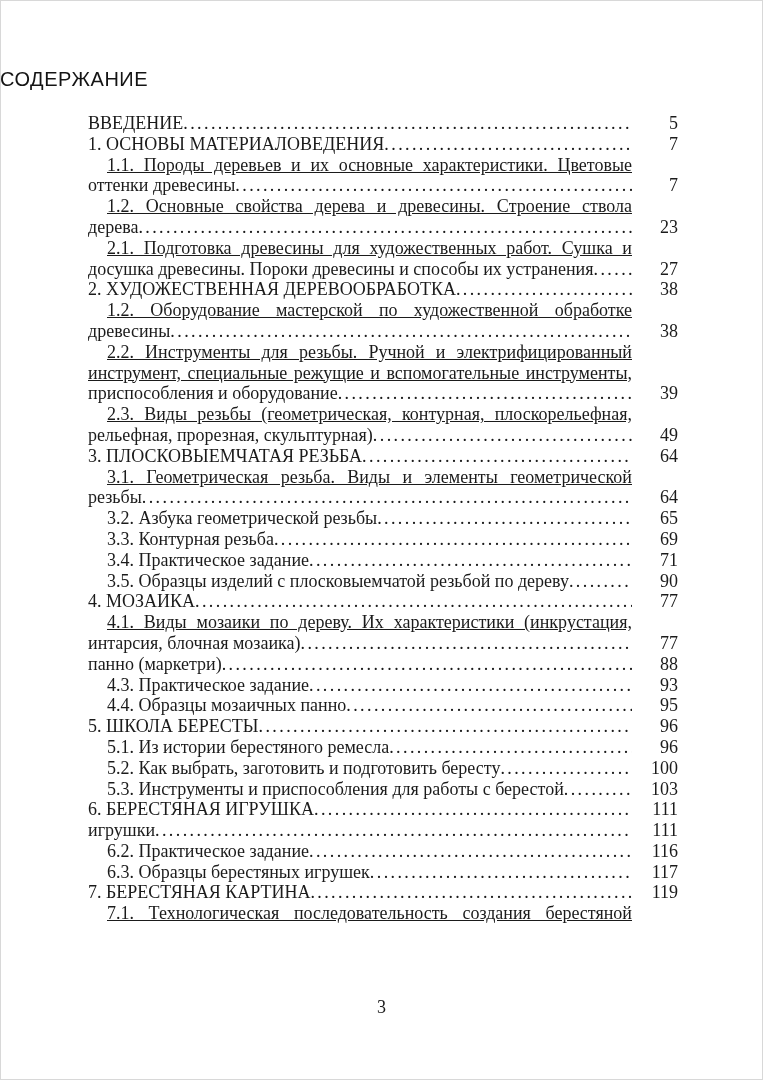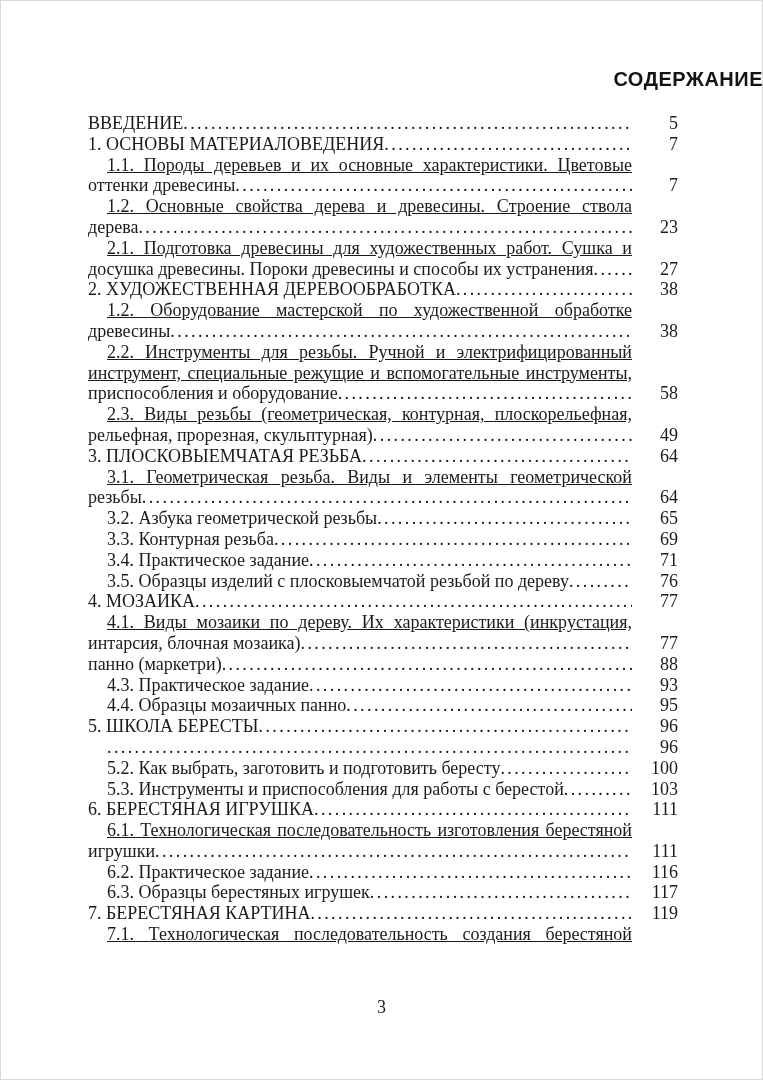--- a/index.html
+++ b/index.html
@@ -17,23 +17,23 @@
     font-family: "Liberation Serif", serif;
     color: #1b1b1b;
     overflow: hidden;
   }
   .title {
     position: absolute;
     top: 67px;
     left: 0;
     width: 100%;
     margin: 0;
-    text-align: right;
+    text-align: left;
     font-family: "Liberation Sans", sans-serif;
-    font-weight: 700;
+    font-weight: 400;
     font-size: 20px;
     line-height: 24px;
     letter-spacing: 0.5px;
     color: #141414;
   }
   .toc {
     position: absolute;
     top: 113px;
     left: 88px;
     width: 590px;
@@ -126,21 +126,21 @@
       <div class="line flexline">
         <span class="t">древесины</span>
         <span class="dots">................................................................................................................................................................</span>
         <span class="pg">38</span>
       </div>
       <div class="line just ind">2.2. Инструменты для резьбы. Ручной и электрифицированный</div>
       <div class="line just">инструмент, специальные режущие и вспомогательные инструменты,</div>
       <div class="line flexline">
         <span class="t">приспособления и оборудование</span>
         <span class="dots">................................................................................................................................................................</span>
-        <span class="pg">58</span>
+        <span class="pg">39</span>
       </div>
       <div class="line just ind">2.3. Виды резьбы (геометрическая, контурная, плоскорельефная,</div>
       <div class="line flexline">
         <span class="t">рельефная, прорезная, скульптурная)</span>
         <span class="dots">................................................................................................................................................................</span>
         <span class="pg">49</span>
       </div>
       <div class="line flexline">
         <span class="t">3. ПЛОСКОВЫЕМЧАТАЯ РЕЗЬБА</span>
         <span class="dots">................................................................................................................................................................</span>
@@ -163,21 +163,21 @@
         <span class="pg">69</span>
       </div>
       <div class="line flexline ind">
         <span class="t">3.4. Практическое задание</span>
         <span class="dots">................................................................................................................................................................</span>
         <span class="pg">71</span>
       </div>
       <div class="line flexline ind">
         <span class="t">3.5. Образцы изделий с плосковыемчатой резьбой по дереву</span>
         <span class="dots">................................................................................................................................................................</span>
-        <span class="pg">76</span>
+        <span class="pg">90</span>
       </div>
       <div class="line flexline">
         <span class="t">4. МОЗАИКА</span>
         <span class="dots">................................................................................................................................................................</span>
         <span class="pg">77</span>
       </div>
       <div class="line just ind">4.1. Виды мозаики по дереву. Их характеристики (инкрустация,</div>
       <div class="line flexline">
         <span class="t">интарсия, блочная мозаика)</span>
         <span class="dots">................................................................................................................................................................</span>
@@ -197,39 +197,39 @@
         <span class="t">4.4. Образцы мозаичных панно</span>
         <span class="dots">................................................................................................................................................................</span>
         <span class="pg">95</span>
       </div>
       <div class="line flexline">
         <span class="t">5. ШКОЛА БЕРЕСТЫ</span>
         <span class="dots">................................................................................................................................................................</span>
         <span class="pg">96</span>
       </div>
       <div class="line flexline ind">
+        <span class="t">5.1. Из истории берестяного ремесла</span>
         <span class="dots">................................................................................................................................................................</span>
         <span class="pg">96</span>
       </div>
       <div class="line flexline ind">
         <span class="t">5.2. Как выбрать, заготовить и подготовить бересту</span>
         <span class="dots">................................................................................................................................................................</span>
         <span class="pg">100</span>
       </div>
       <div class="line flexline ind">
         <span class="t">5.3. Инструменты и приспособления для работы с берестой</span>
         <span class="dots">................................................................................................................................................................</span>
         <span class="pg">103</span>
       </div>
       <div class="line flexline">
         <span class="t">6. БЕРЕСТЯНАЯ ИГРУШКА</span>
         <span class="dots">................................................................................................................................................................</span>
         <span class="pg">111</span>
       </div>
-      <div class="line just ind">6.1. Технологическая последовательность изготовления берестяной</div>
       <div class="line flexline">
         <span class="t">игрушки</span>
         <span class="dots">................................................................................................................................................................</span>
         <span class="pg">111</span>
       </div>
       <div class="line flexline ind">
         <span class="t">6.2. Практическое задание</span>
         <span class="dots">................................................................................................................................................................</span>
         <span class="pg">116</span>
       </div>

